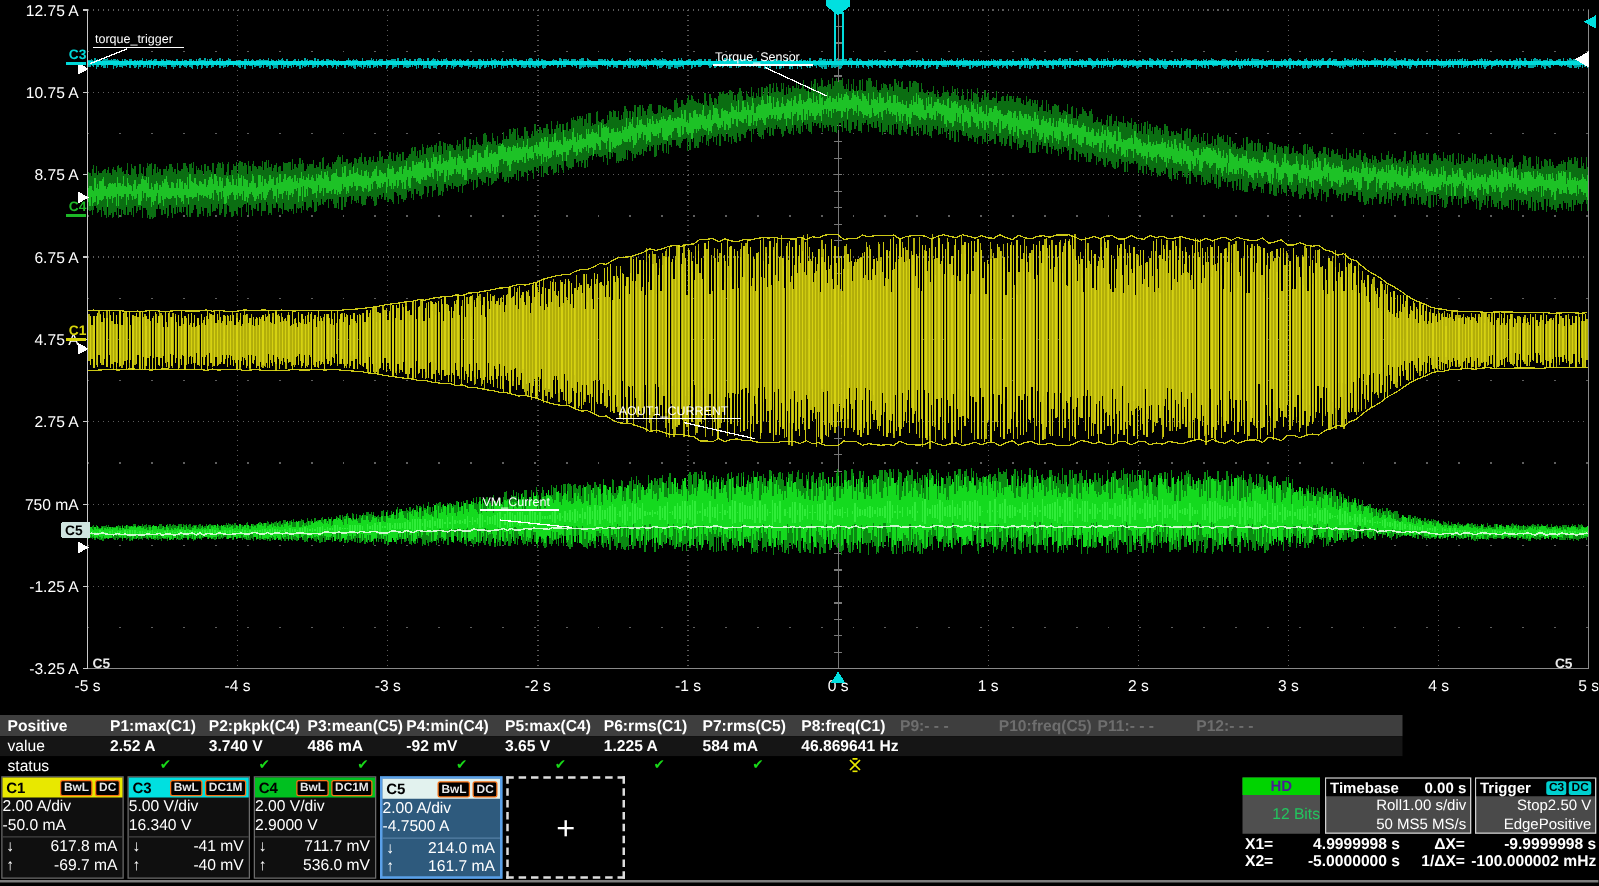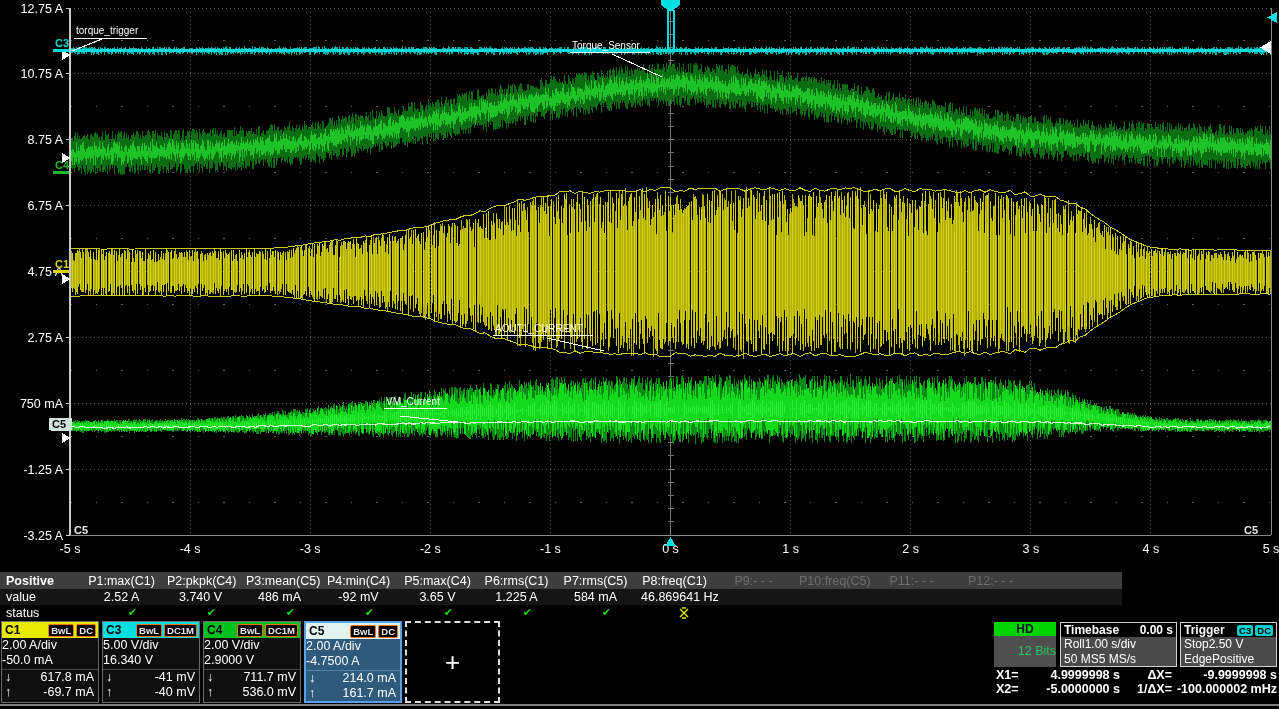--- a/index.html
+++ b/index.html
@@ -8,21 +8,21 @@
   #plot{position:absolute;left:0;top:0;background:#000;}
 
   
   .measure{position:absolute;left:0;top:572px;width:1279px;}
   .mrow{display:grid;grid-template-columns:88px repeat(12,79px) 1fr;align-items:center;width:1122px;}
   .mrow-h{height:17px;background:#3e3e3e;}
   .mrow-v{height:16px;background:#151515;}
   .mrow-s{height:15px;background:#000;}
   .mlabel{text-align:left;padding-left:6px;font-size:12.5px;white-space:nowrap;}
   .mlabel.bold{font-weight:bold;}
-  .mcell{text-align:center;padding-right:12px;font-size:12.5px;white-space:nowrap;}
+  .mcell{text-align:left;padding-right:12px;font-size:12.5px;white-space:nowrap;font-weight:bold;}
   .mcell.dim{color:#6e6e6e;}
   .scell{text-align:right;padding-right:30px;font-size:11px;line-height:13px;}
   .scell .ok{color:#18d818;}
 
   
   .channels{position:absolute;left:0;top:621px;width:1279px;height:83px;}
   .chbox{position:absolute;top:0;width:98px;height:82px;background:#0f0f0f;border:1px solid #6a6a6a;box-sizing:border-box;}
   .chbox.selected{background:#2e5a7d;border:2px solid #5aa0e8;}
   .chhead{height:16px;display:flex;justify-content:space-between;align-items:center;color:#000;font-weight:bold;font-size:12px;padding:0 2px;box-sizing:border-box;}
   .chname{padding-left:1px;}
@@ -30,27 +30,27 @@
   .badge{background:#000;color:#e8e8e8;border:1px solid #f97316;border-radius:2px;font-size:9.5px;font-weight:bold;padding:0 2px;margin-left:2px;line-height:11px;}
   .chline{text-align:left;padding-right:4px;font-size:12.5px;line-height:15px;white-space:nowrap;}
   .curs{border-top:1px solid #454545;margin-top:1px;}
   .chbox.selected .curs{border-top:1px solid #5580a5;}
   .chcur{display:flex;justify-content:space-between;font-size:12.5px;line-height:15px;padding:0 4px 0 3px;white-space:nowrap;}
   .addbox{position:absolute;left:405px;top:0;width:95px;height:82px;border:2px dashed #ddd;box-sizing:border-box;
           display:flex;align-items:center;justify-content:center;font-size:26px;color:#fff;background:#000;}
 
   
   .hdbox{position:absolute;left:994px;top:622px;width:62px;height:45px;background:#4f4f4f;}
-  .hdhead{height:14px;background:#00d400;color:#0f172a;font-weight:bold;text-align:center;font-size:12px;line-height:14px;}
+  .hdhead{height:14px;background:#00d400;color:#4c1d95;font-weight:bold;text-align:center;font-size:12px;line-height:14px;}
   .hdbody{color:#22c55e;text-align:right;font-size:12.5px;line-height:30px;border-radius:12px;}
   .infobox{position:absolute;top:622px;height:45px;border:1px solid #cfcfcf;box-sizing:border-box;background:#4a4a4a;font-size:12px;}
   .tbbox{left:1060px;width:117px;}
   .trbox{left:1180px;width:97px;}
   .ihead{height:14px;background:#000;display:flex;justify-content:space-between;align-items:center;padding:0 3px;font-weight:bold;font-size:12px;line-height:14px;}
-  .irow{display:flex;justify-content:flex-start;padding:0 3px;line-height:14.5px;white-space:nowrap;}
+  .irow{display:flex;justify-content:flex-end;padding:0 3px;line-height:14.5px;white-space:nowrap;}
   .srcbadge{background:#00d0d0;color:#000;font-size:9.5px;font-weight:bold;border-radius:2px;padding:0 2px;margin-left:2px;line-height:11px;}
 
   .cursors{position:absolute;left:996px;top:669px;width:281px;font-size:12.5px;font-weight:bold;color:#fff;}
   .crow{display:grid;grid-template-columns:34px 90px 52px 105px;line-height:13.5px;}
   .clab{text-align:left;}
   .cval{text-align:right;white-space:nowrap;}
 
   .bottombar{position:absolute;left:0;top:704px;width:1279px;height:2px;background:#7d7d7d;}
 </style>
 </head>

